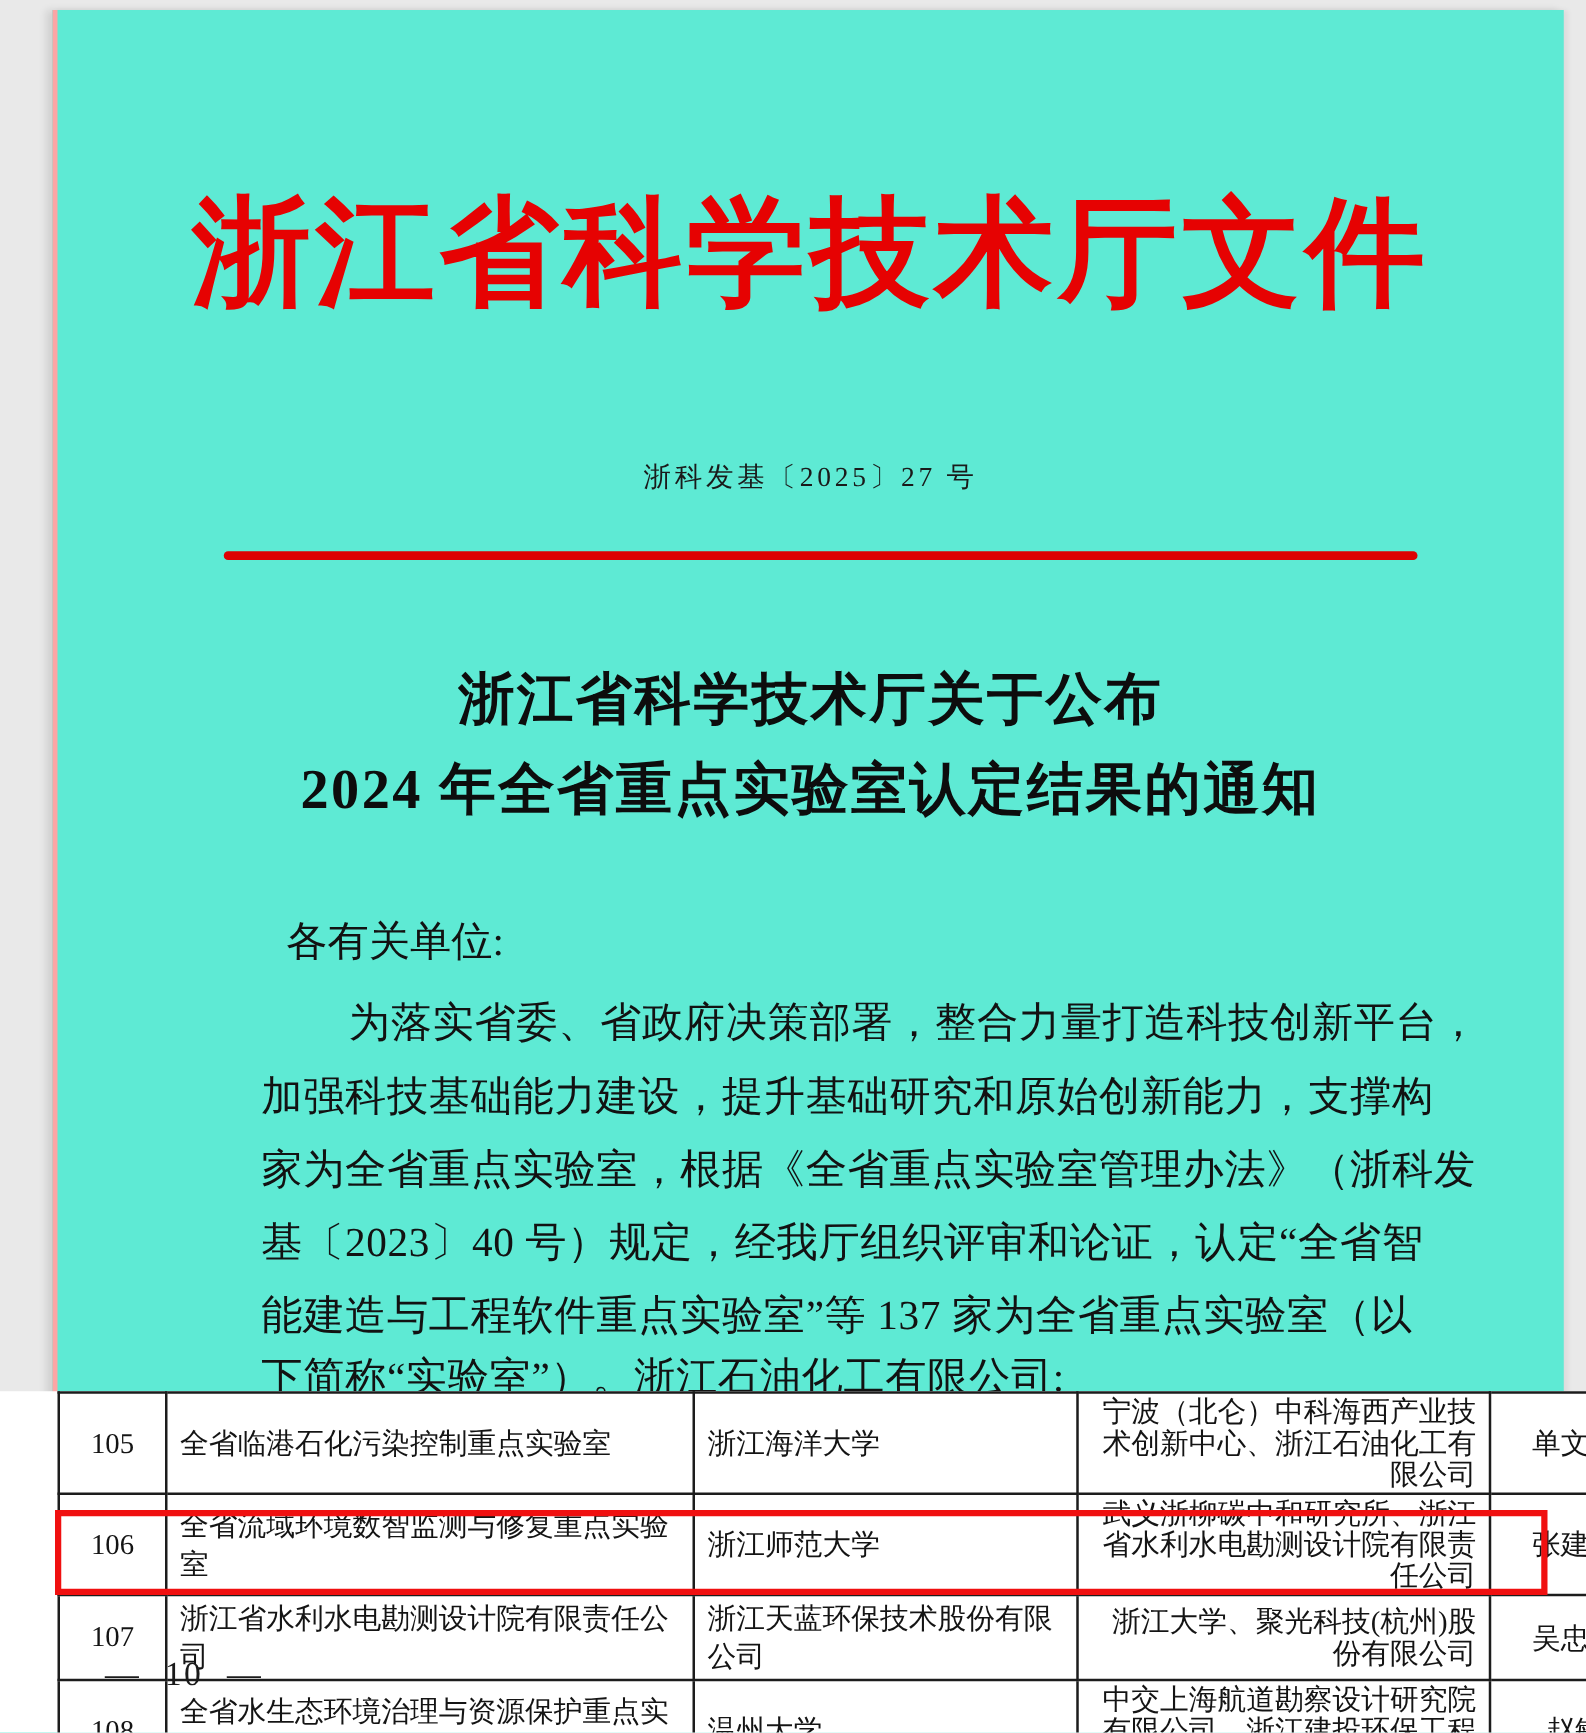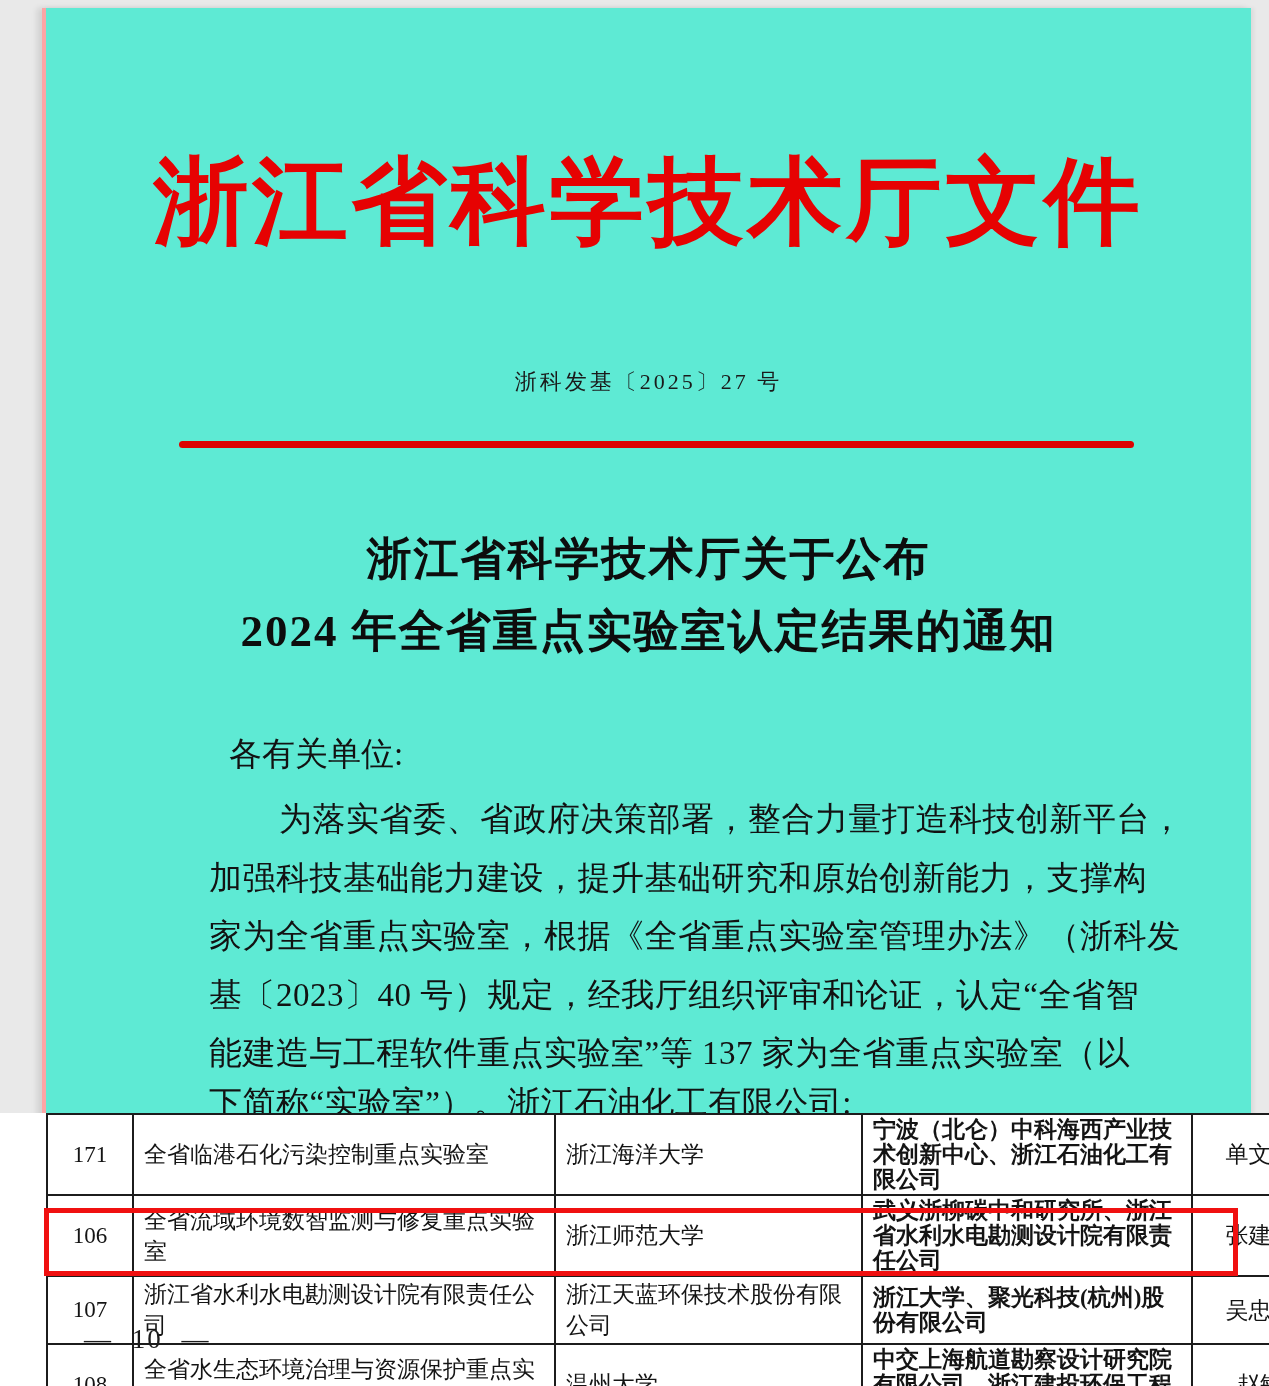--- a/index.html
+++ b/index.html
@@ -92,21 +92,21 @@
     border: 2px solid #1c1c1c;
     font-size: 23px;
     color: #141414;
     padding: 2px 10px;
     vertical-align: middle;
     overflow: hidden;
   }
   td.col-no    { width: 64px;  text-align: center; font-size: 22px; padding: 2px 2px; }
   td.col-lab   { width: 400px; text-align: left;  padding-left: 13px; border-radius: 19px; }
   td.col-org   { width: 285px; text-align: left;  padding-left: 11px; font-size: 23px; }
-  td.col-part  { width: 308px; text-align: left;  padding-left: 9px;  font-size: 20px; line-height: 25px; padding-right: 6px; font-weight: bold; }
+  td.col-part  { width: 308px; text-align: right;  padding-left: 9px;  font-size: 20px; line-height: 25px; padding-right: 6px; }
   td.col-dir   { width: 114px; text-align: center; font-size: 22px; padding: 2px 2px; }
   tr.r0, tr.r3 { height: 50px; }
   tr.r1, tr.r2 { height: 49px; }
 
   .highlight-box {
     position: absolute; left: 44px; top: 1208px;
     width: 1184px; height: 58px;
     border: 5px solid #f01010;
     z-index: 5;
     pointer-events: none;
@@ -137,21 +137,21 @@
   <div class="body-line i3">基〔2023〕40 号）规定，经我厅组织评审和论证，认定“全省智</div>
   <div class="body-line i4">能建造与工程软件重点实验室”等 137 家为全省重点实验室（以</div>
   <div class="body-line i5">下简称“实验室”）。浙江石油化工有限公司:</div>
 </div>
 
 <div class="lower-band"></div>
 
 <table class="result-table">
   <tbody>
     <tr class="r0">
-      <td class="col-no">171</td>
+      <td class="col-no">105</td>
       <td class="col-lab">全省临港石化污染控制重点实验室</td>
       <td class="col-org">浙江海洋大学</td>
       <td class="col-part">宁波（北仑）中科海西产业技术创新中心、浙江石油化工有限公司</td>
       <td class="col-dir">单文坡</td>
     </tr>
     <tr class="r1">
       <td class="col-no">106</td>
       <td class="col-lab">全省流域环境数智监测与修复重点实验室</td>
       <td class="col-org">浙江师范大学</td>
       <td class="col-part">武义浙柳碳中和研究所、浙江省水利水电勘测设计院有限责任公司</td>

